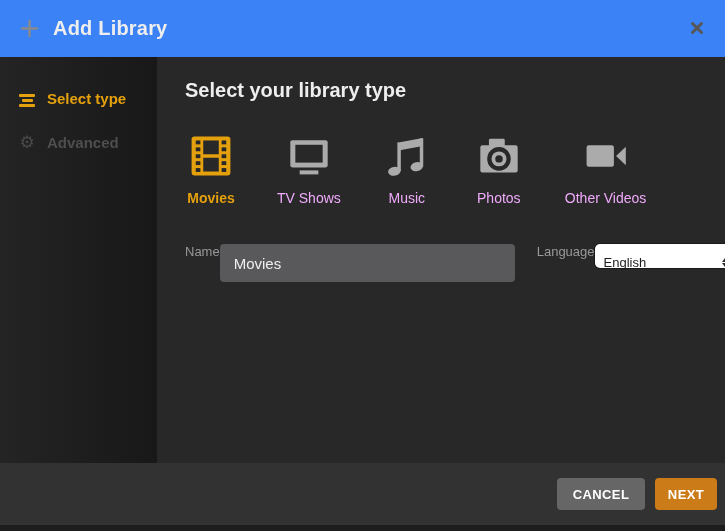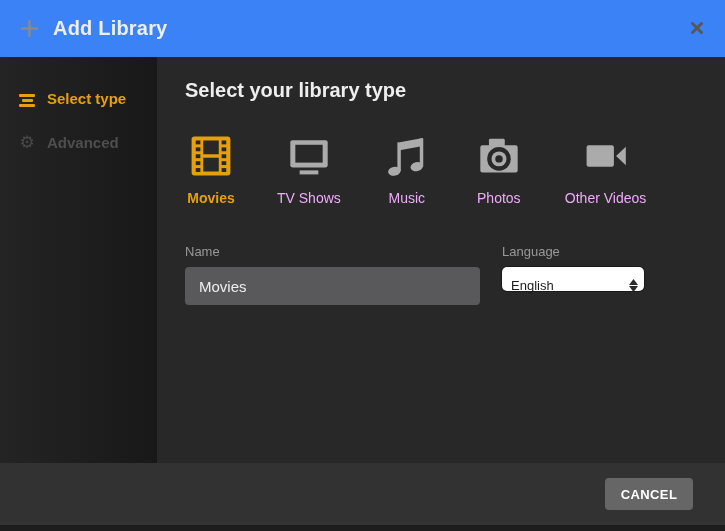--- a/index.html
+++ b/index.html
@@ -56,40 +56,40 @@
   .type-item {
     display: flex; flex-direction: column; align-items: center;
     margin-right: 40px; cursor: pointer; min-width: 52px;
   }
   .type-item .t-icon { height: 48px; display: flex; align-items: center; justify-content: center; }
   .type-item .t-label { margin-top: 10px; font-size: 14px; color: #f0abfc; }
   .type-item.selected .t-label { color: #e5a00d; font-weight: 700; }
 
   
   .fields-row { display: flex; margin-top: 38px; }
-  .field-block { display: flex; flex-direction: column; }
+  .field-block { display: flex; }
   .field-label { color: #999999; font-size: 13px; margin-bottom: 8px; }
   .name-input {
     width: 295px; height: 38px; background: #59595b; border: none; border-radius: 4px;
     color: #eeeeee; font-size: 15px; padding: 0 14px; outline: none;
     font-family: "Liberation Sans", sans-serif;
   }
   .lang-block { margin-left: 22px; }
   .lang-select {
     width: 142px; height: 24px; background: #ffffff; border-radius: 5px;
     display: flex; align-items: center; padding: 12px 6px 0 9px; cursor: pointer;
     box-shadow: 0 0 0 1px rgba(0,0,0,0.35);
   }
   .lang-value { color: #1c1c1c; font-size: 13px; flex: 1 1 auto; }
   .stepper { display: flex; flex-direction: column; align-items: center; gap: 1px; }
 
   
   .footer {
     flex: 0 0 62px; height: 62px; background: #323232;
-    display: flex; align-items: center; justify-content: flex-end; padding-right: 22px;
+    display: flex; align-items: center; justify-content: flex-end; padding-right: 8px;
   }
   .btn {
     height: 32px; border: none; border-radius: 4px; color: #ffffff;
     font-size: 13px; font-weight: 700; letter-spacing: 0.4px; cursor: pointer;
     font-family: "Liberation Sans", sans-serif;
   }
   .btn-cancel { background: #666666; width: 88px; margin-right: 10px; }
   .btn-next { background: #cc7b19; width: 62px; }
 
   .bottom-strip { flex: 0 0 6px; height: 6px; background: #1d1d1d; }
@@ -232,17 +232,18 @@
             </span>
           </div>
         </div>
       </div>
 
     </div>
   </div>
 
   <div class="footer">
     <button class="btn btn-cancel">CANCEL</button>
+    <button class="btn btn-next">NEXT</button>
   </div>
 
   <div class="bottom-strip"></div>
 
 </div>
 
 </body></html>

